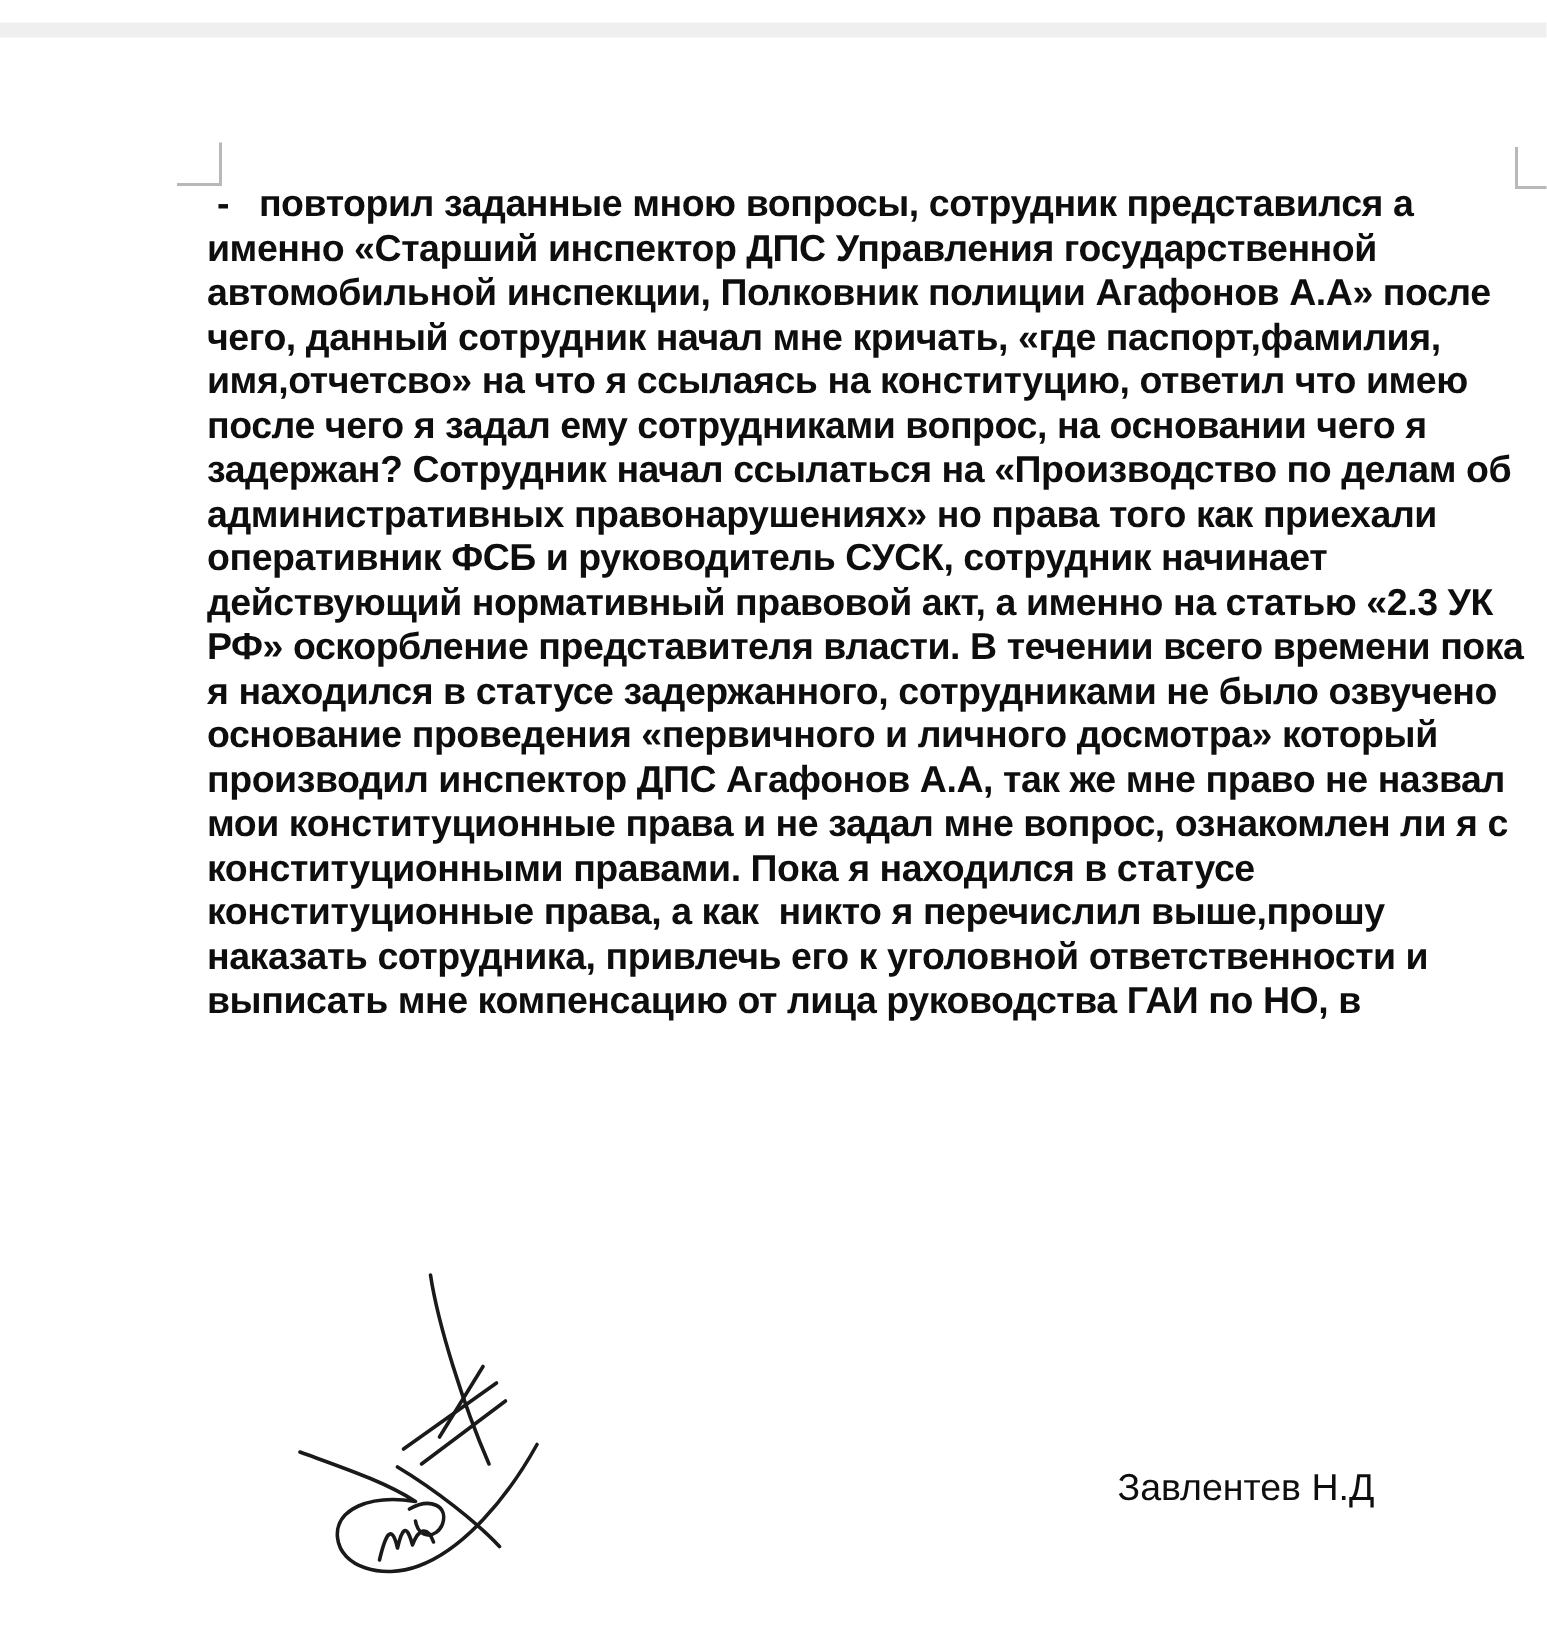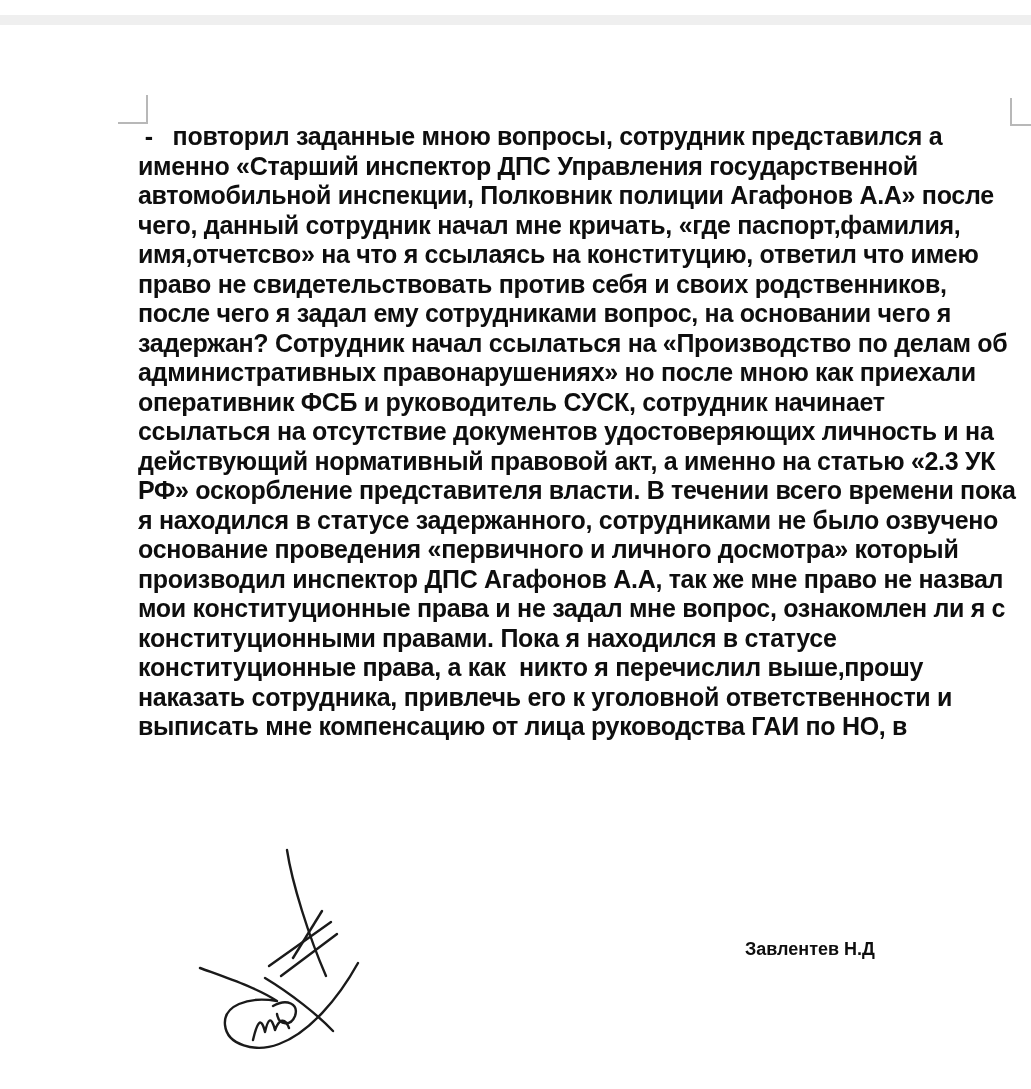--- a/index.html
+++ b/index.html
@@ -34,44 +34,42 @@
   }
   .body-text .line{white-space:pre;}
   .signature{
     position:absolute;left:195px;top:845px;width:175px;height:215px;
   }
   .signature path{
     fill:none;stroke:var(--ink);stroke-width:2.4;
     stroke-linecap:round;stroke-linejoin:round;
   }
   .sig-name{
-    position:absolute;left:745px;top:939px;
-    color:var(--text);font-size:18px;font-weight:700;white-space:pre;
+    position:absolute;left:745px;top:978px;
+    color:var(--text);font-size:25px;font-weight:400;white-space:pre;
   }
 </style>
 </head>
 <body>
 
 <div class="top-strip"></div>
 
 <div class="corner corner-left"></div>
 <div class="corner corner-right"></div>
 
 <div class="body-text">
     <div class="line"> -   повторил заданные мною вопросы, сотрудник представился а</div>
     <div class="line">именно «Старший инспектор ДПС Управления государственной</div>
     <div class="line">автомобильной инспекции, Полковник полиции Агафонов А.А» после</div>
     <div class="line">чего, данный сотрудник начал мне кричать, «где паспорт,фамилия,</div>
     <div class="line">имя,отчетсво» на что я ссылаясь на конституцию, ответил что имею</div>
-    <div class="line">право не свидетельствовать против себя и своих родственников,</div>
     <div class="line">после чего я задал ему сотрудниками вопрос, на основании чего я</div>
     <div class="line">задержан? Сотрудник начал ссылаться на «Производство по делам об</div>
-    <div class="line">административных правонарушениях» но после мною как приехали</div>
+    <div class="line">административных правонарушениях» но права того как приехали</div>
     <div class="line">оперативник ФСБ и руководитель СУСК, сотрудник начинает</div>
-    <div class="line">ссылаться на отсутствие документов удостоверяющих личность и на</div>
     <div class="line">действующий нормативный правовой акт, а именно на статью «2.3 УК</div>
     <div class="line">РФ» оскорбление представителя власти. В течении всего времени пока</div>
     <div class="line">я находился в статусе задержанного, сотрудниками не было озвучено</div>
     <div class="line">основание проведения «первичного и личного досмотра» который</div>
     <div class="line">производил инспектор ДПС Агафонов А.А, так же мне право не назвал</div>
     <div class="line">мои конституционные права и не задал мне вопрос, ознакомлен ли я с</div>
     <div class="line">конституционными правами. Пока я находился в статусе</div>
     <div class="line">конституционные права, а как  никто я перечислил выше,прошу</div>
     <div class="line">наказать сотрудника, привлечь его к уголовной ответственности и</div>
     <div class="line">выписать мне компенсацию от лица руководства ГАИ по НО, в</div>

